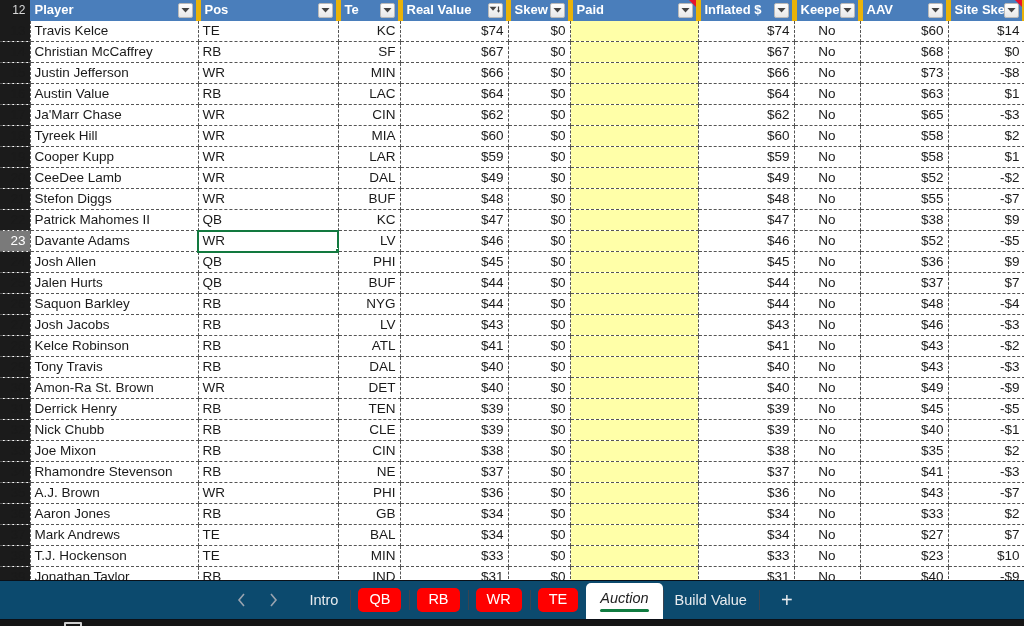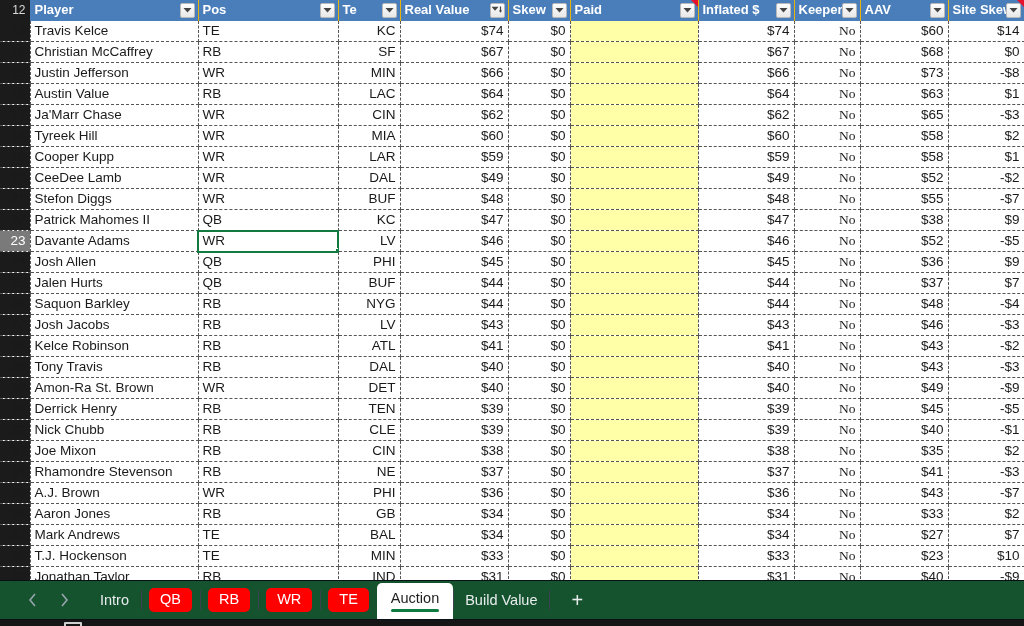--- a/index.html
+++ b/index.html
@@ -28,21 +28,21 @@
 
   
   tr.hdr { height: 21px; }
   tr.hdr th {
     background: #4A7EBB;
     color: #ffffff;
     font-size: 13px;
     font-weight: bold;
     text-align: left;
     padding: 0 2px 1px 4px;
-    border-right: 1px solid #eab308;
+    border-right: 5px solid #eab308;
     white-space: nowrap;
     overflow: hidden;
     position: relative;
     vertical-align: middle;
     line-height: 20px;
   }
   tr.hdr th.rowhdr-corner {
     background: #1b1b1b;
     color: #d9d9d9;
     text-align: right;
@@ -93,47 +93,48 @@
     border-bottom: 1px solid #2a2a2a;
   }
   td.rowhdr.sel { background: #7a7a7a !important; color:#fff;margin-left:44px; }
   td.player {
     border-right: 1px solid #1a1a1a;
     border-bottom: 1px solid #e4e4e4;
     text-align: left;
   }
   td.pos { text-align: left; }
   td.team, td.real, td.skew, td.infl, td.aav, td.site { text-align: right; }
-  td.keep { text-align: right; font-family: Liberation Serif, serif; }
+  td.keep { text-align: center; }
   td.paid { background: #FFFFA8 !important; border-right: 1px dashed #666; }
   td.site { border-right: none; }
   td.pos-selected {
     outline: 2px solid #12793F;
     outline-offset: -1px;
     position: relative;
   }
   .fillhandle {
     position: absolute;
     right: -3px; bottom: -3px;
     width: 6px; height: 6px;
     background: #12793F;
     border: 1px solid #ffffff;
   }
   .pos-green { color: #00B050; margin-left: 16px; }
   .pos-red   { color: #FF2020; }
 
   
   .tabbar {
     flex: 0 0 38px;
-    background: #14532d;
+    background: #0c4a6e;
     display: flex;
     align-items: flex-end;
     padding-left: 8px;
     position: relative;
     border-top: 1px solid #0a1018;
+    justify-content: center;
   }
   .navarrows { display: flex; align-items: center; height: 38px; gap: 4px; padding: 0 10px; }
   .navarrow {
     width: 28px; height: 28px;
     display: flex; align-items: center; justify-content: center;
     color: #9aa4b0;
   }
   .tabs { display: flex; align-items: flex-end; height: 38px; }
   .tab {
     height: 38px;
@@ -162,21 +163,21 @@
   .tab.active {
     background: #ffffff;
     color: #1f1f1f;
     font-size: 14.5px;
     border-radius: 5px 5px 0 0;
     padding: 0 14px;
     flex-direction: column;
     justify-content: center;
     height: 36px;
   }
-  .tab.active .lbl { margin-bottom: 3px; }
+  .tab.active .lbl { margin-bottom: 3px; font-style: italic; }
   .tab.active .ul {
     width: 100%; height: 2.5px; background: #107C41; border-radius: 2px;
   }
   .tab.active::before { display: none; }
   .tab.addsheet { color: #e9ecef; font-size: 20px; padding: 0 22px; }
 
   
   .botstrip { flex: 1 1 auto; background: #151515; position: relative; }
   .botstrip .tb-line { position: absolute; left:0; right:0; top:0; height:1px; background:#0b0f16; }
   .botstrip .tb-icon {

